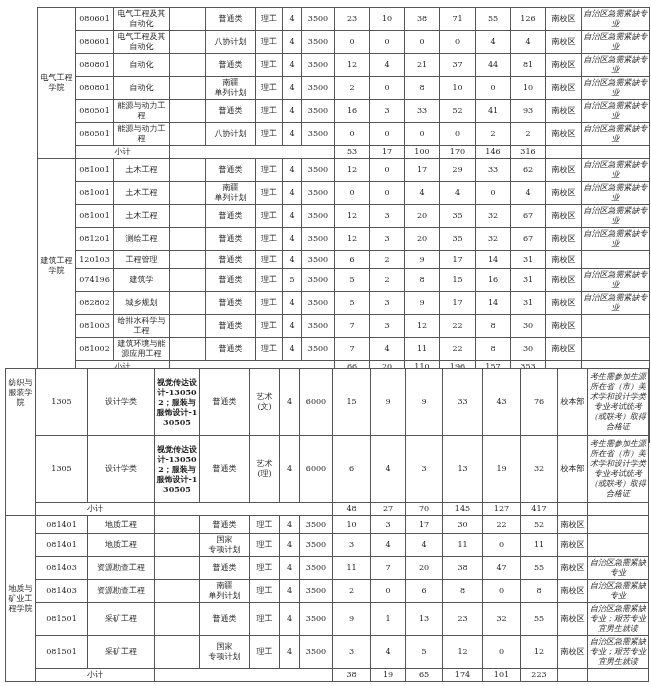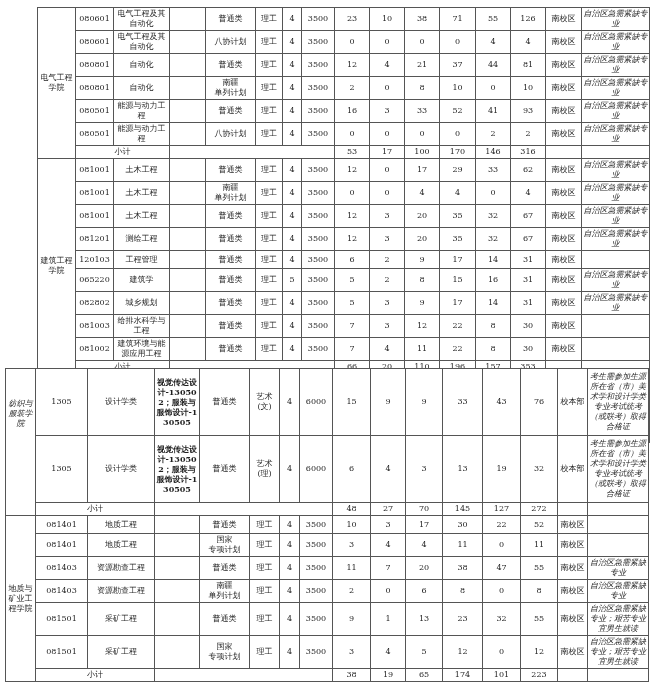--- a/index.html
+++ b/index.html
@@ -16,21 +16,21 @@
     border:1px solid #555555;
     padding:1px 1px;
     text-align:center;vertical-align:middle;
     font-size:8px;line-height:1.25;
     word-break:break-all;overflow:hidden;
   }
   tr.data td{height:15px;}
   tr.subtotal td{height:10px;}
   tr.tall td{height:64px;}
   td.cell-college{font-size:8.5px;line-height:1.35;}
-  td.cell-college.vtop{vertical-align:top;padding-top:30px;font-style:italic;}
+  td.cell-college.vtop{vertical-align:top;padding-top:9px;}
   td.cell-code{font-size:7.5px;}
   td.cell-major{font-size:8px;}
   td.cell-spec{font-size:7.5px;font-weight:bold;}
   td.cell-plan{white-space:pre-line;}
   td.cell-num{font-size:8px;}
   td.cell-campus{font-size:7.5px;}
   td.cell-remark{font-size:6.8px;line-height:1.3;font-style:italic;}
   td.cell-remark.long{text-align:center;}
   td.cell-subtotal-label{font-size:8px;}
 </style>
@@ -257,21 +257,21 @@
             <td class="cell-num">6</td>
             <td class="cell-num">2</td>
             <td class="cell-num">9</td>
             <td class="cell-num">17</td>
             <td class="cell-num">14</td>
             <td class="cell-num">31</td>
             <td class="cell-campus">南校区</td>
             <td class="cell-remark"></td>
           </tr>
           <tr class="data">
-            <td class="cell-code">065220</td>
+            <td class="cell-code">074196</td>
             <td class="cell-major">建筑学</td>
             <td class="cell-spec"></td>
             <td class="cell-plan">普通类</td>
             <td class="cell-subject">理工</td>
             <td class="cell-years">5</td>
             <td class="cell-fee">3500</td>
             <td class="cell-num">5</td>
             <td class="cell-num">2</td>
             <td class="cell-num">8</td>
             <td class="cell-num">15</td>
@@ -457,21 +457,21 @@
             <td class="cell-remark long">考生需参加生源所在省（市）美术学和设计学类专业考试统考（或联考）取得合格证</td>
           </tr>
           <tr class="subtotal">
             <td class="cell-subtotal-label" colspan="2">小计</td>
             <td class="cell-blank" colspan="5"></td>
             <td class="cell-num">48</td>
             <td class="cell-num">27</td>
             <td class="cell-num">70</td>
             <td class="cell-num">145</td>
             <td class="cell-num">127</td>
-            <td class="cell-num">272</td>
+            <td class="cell-num">417</td>
             <td class="cell-campus"></td>
             <td class="cell-remark"></td>
           </tr>
           <tr class="data">
             <td class="cell-college" rowspan="7">地质与矿业工程学院</td>
             <td class="cell-code">081401</td>
             <td class="cell-major">地质工程</td>
             <td class="cell-spec"></td>
             <td class="cell-plan">普通类</td>
             <td class="cell-subject">理工</td>

